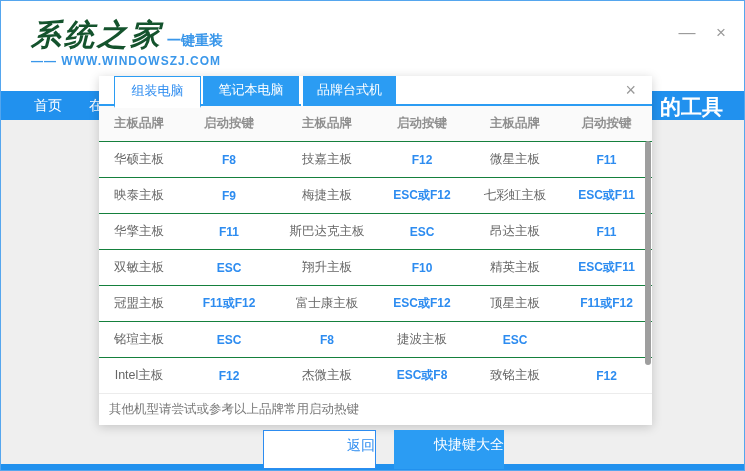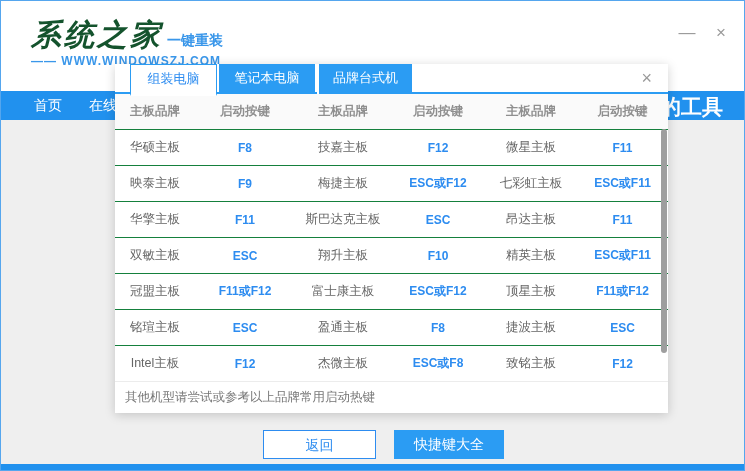--- a/index.html
+++ b/index.html
@@ -23,22 +23,22 @@
   .nav-item { position:absolute; top:6px; font-size:14px; }
   .nav-home { left:33px; }
   .nav-online { left:88px; }
   .nav-right-fragment { position:absolute; right:21px; top:2px; font-size:21px; font-weight:bold; }
 
   
   .app-body { position:absolute; left:0; top:119px; width:100%; height:346px; background:#efefef; }
   .bottom-strip { position:absolute; left:0; bottom:0; width:100%; height:6px; background:#2191ee; }
 
   
-  .modal { position:absolute; left:98px; top:63px; width:553px; height:349px; background:#fff;
-           box-shadow:0 2px 10px rgba(0,0,0,0.18); z-index:10;margin-left:16px; }
+  .modal { position:absolute; left:98px; top:75px; width:553px; height:349px; background:#fff;
+           box-shadow:0 2px 10px rgba(0,0,0,0.18); z-index:10; }
   .tabs { position:relative; height:30px; border-bottom:2px solid #2b9cf3; }
   .tab { position:absolute; top:0; height:30px; line-height:28px; text-align:center;
          font-size:13px; cursor:pointer; }
   .tab.active { left:15px; width:87px; background:#fff; color:#2d8cf0;
                 border:1px solid #2b9cf3; border-bottom:2px solid #fff; height:32px; z-index:2; }
   .tab.t2 { left:104px; width:96px; background:#2b9cf3; color:#fff; }
   .tab.t3 { left:202px; width:95px; background:#2b9cf3; color:#fff; border-left:2px solid #fff; }
   .modal-close { position:absolute; right:16px; top:4px; font-size:18px; color:#9a9a9a; cursor:pointer; }
 
   .thead { display:grid; grid-template-columns:80px 100px 96px 94px 92px 91px;
@@ -50,21 +50,21 @@
   .cell { text-align:center; font-size:12.5px; }
   .cell.brand { color:#666; }
   .cell.key { color:#2d8cf0; font-weight:bold; font-size:12px; }
   .note-row { height:30px; line-height:30px; border-top:1px solid #ececec;
               padding-left:10px; font-size:12.5px; color:#777; }
   .scroll-thumb { position:absolute; right:1px; top:65px; width:6px; height:224px;
                   background:#9e9e9e; border-radius:3px; }
 
   
   .dlg-buttons { position:absolute; left:0; top:429px; width:100%; z-index:11; }
-  .btn { position:absolute; height:29px; line-height:28px; text-align:center; font-size:14px; cursor:pointer; }
+  .btn { position:absolute; height:39px; line-height:28px; text-align:right; font-size:14px; cursor:pointer; }
   .btn-back { left:262px; width:113px; background:#fff; border:1px solid #2d8cf0; color:#2d8cf0; }
   .btn-hotkeys { left:393px; width:110px; background:#2b9cf3; color:#fff; }
 </style>
 </head>
 <body>
 
 <div class="window">
 
   <div class="header">
     <div class="logo-row">
@@ -136,21 +136,20 @@
           <div class="cell brand">冠盟主板</div>
           <div class="cell key">F11或F12</div>
           <div class="cell brand">富士康主板</div>
           <div class="cell key">ESC或F12</div>
           <div class="cell brand">顶星主板</div>
           <div class="cell key">F11或F12</div>
         </div>
         <div class="trow">
           <div class="cell brand">铭瑄主板</div>
           <div class="cell key">ESC</div>
-          <div class="cell brand">盈通主板</div>
           <div class="cell key">F8</div>
           <div class="cell brand">捷波主板</div>
           <div class="cell key">ESC</div>
         </div>
         <div class="trow">
           <div class="cell brand">Intel主板</div>
           <div class="cell key">F12</div>
           <div class="cell brand">杰微主板</div>
           <div class="cell key">ESC或F8</div>
           <div class="cell brand">致铭主板</div>

